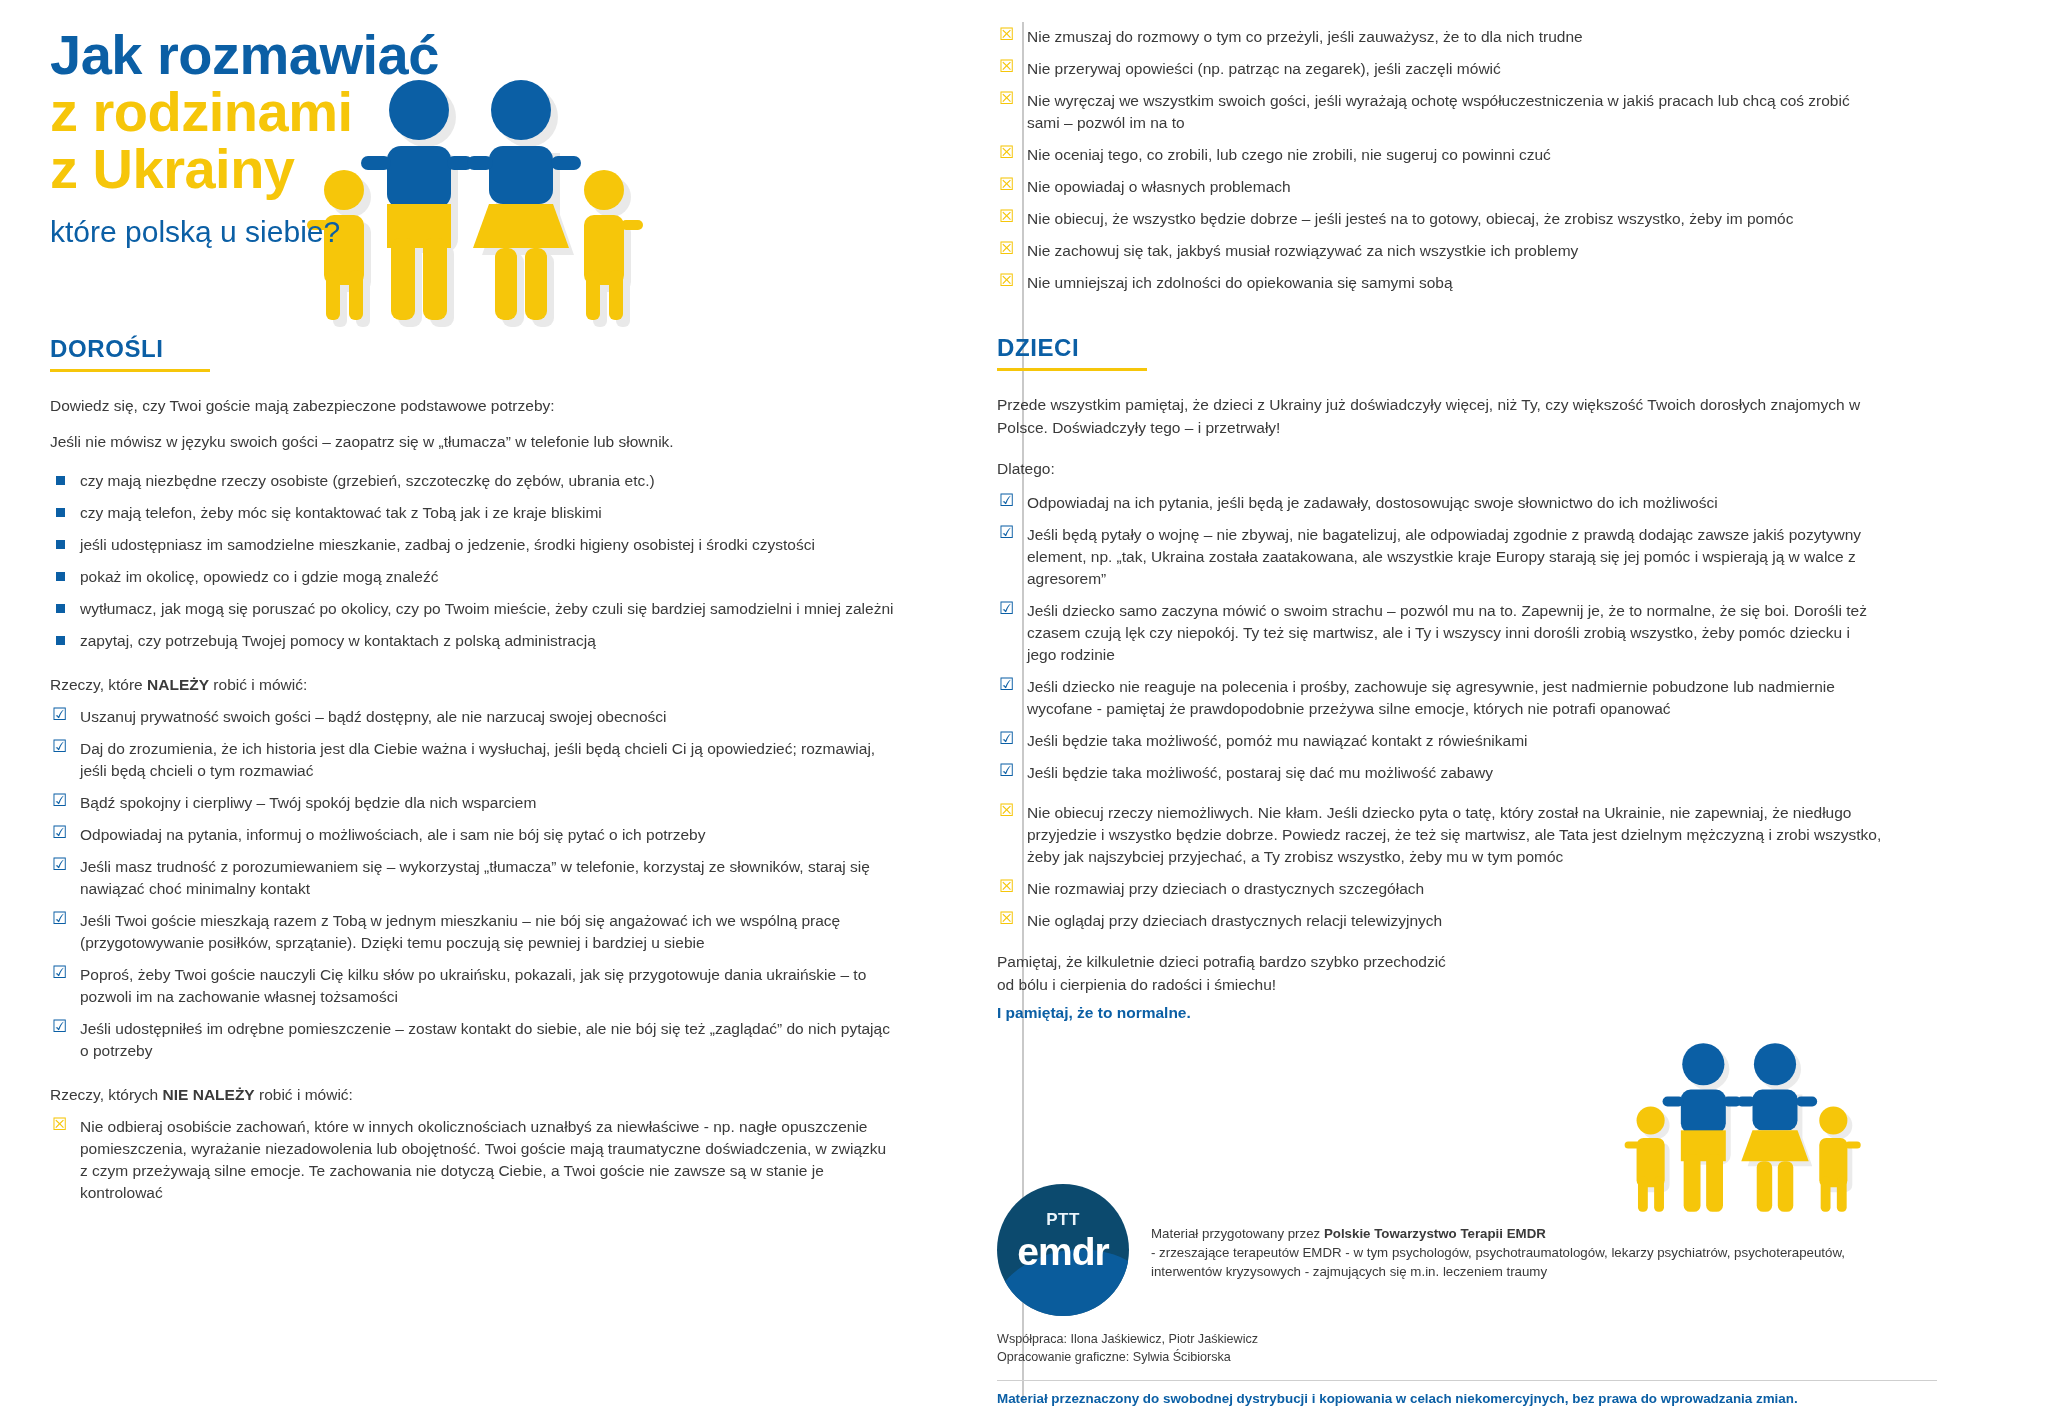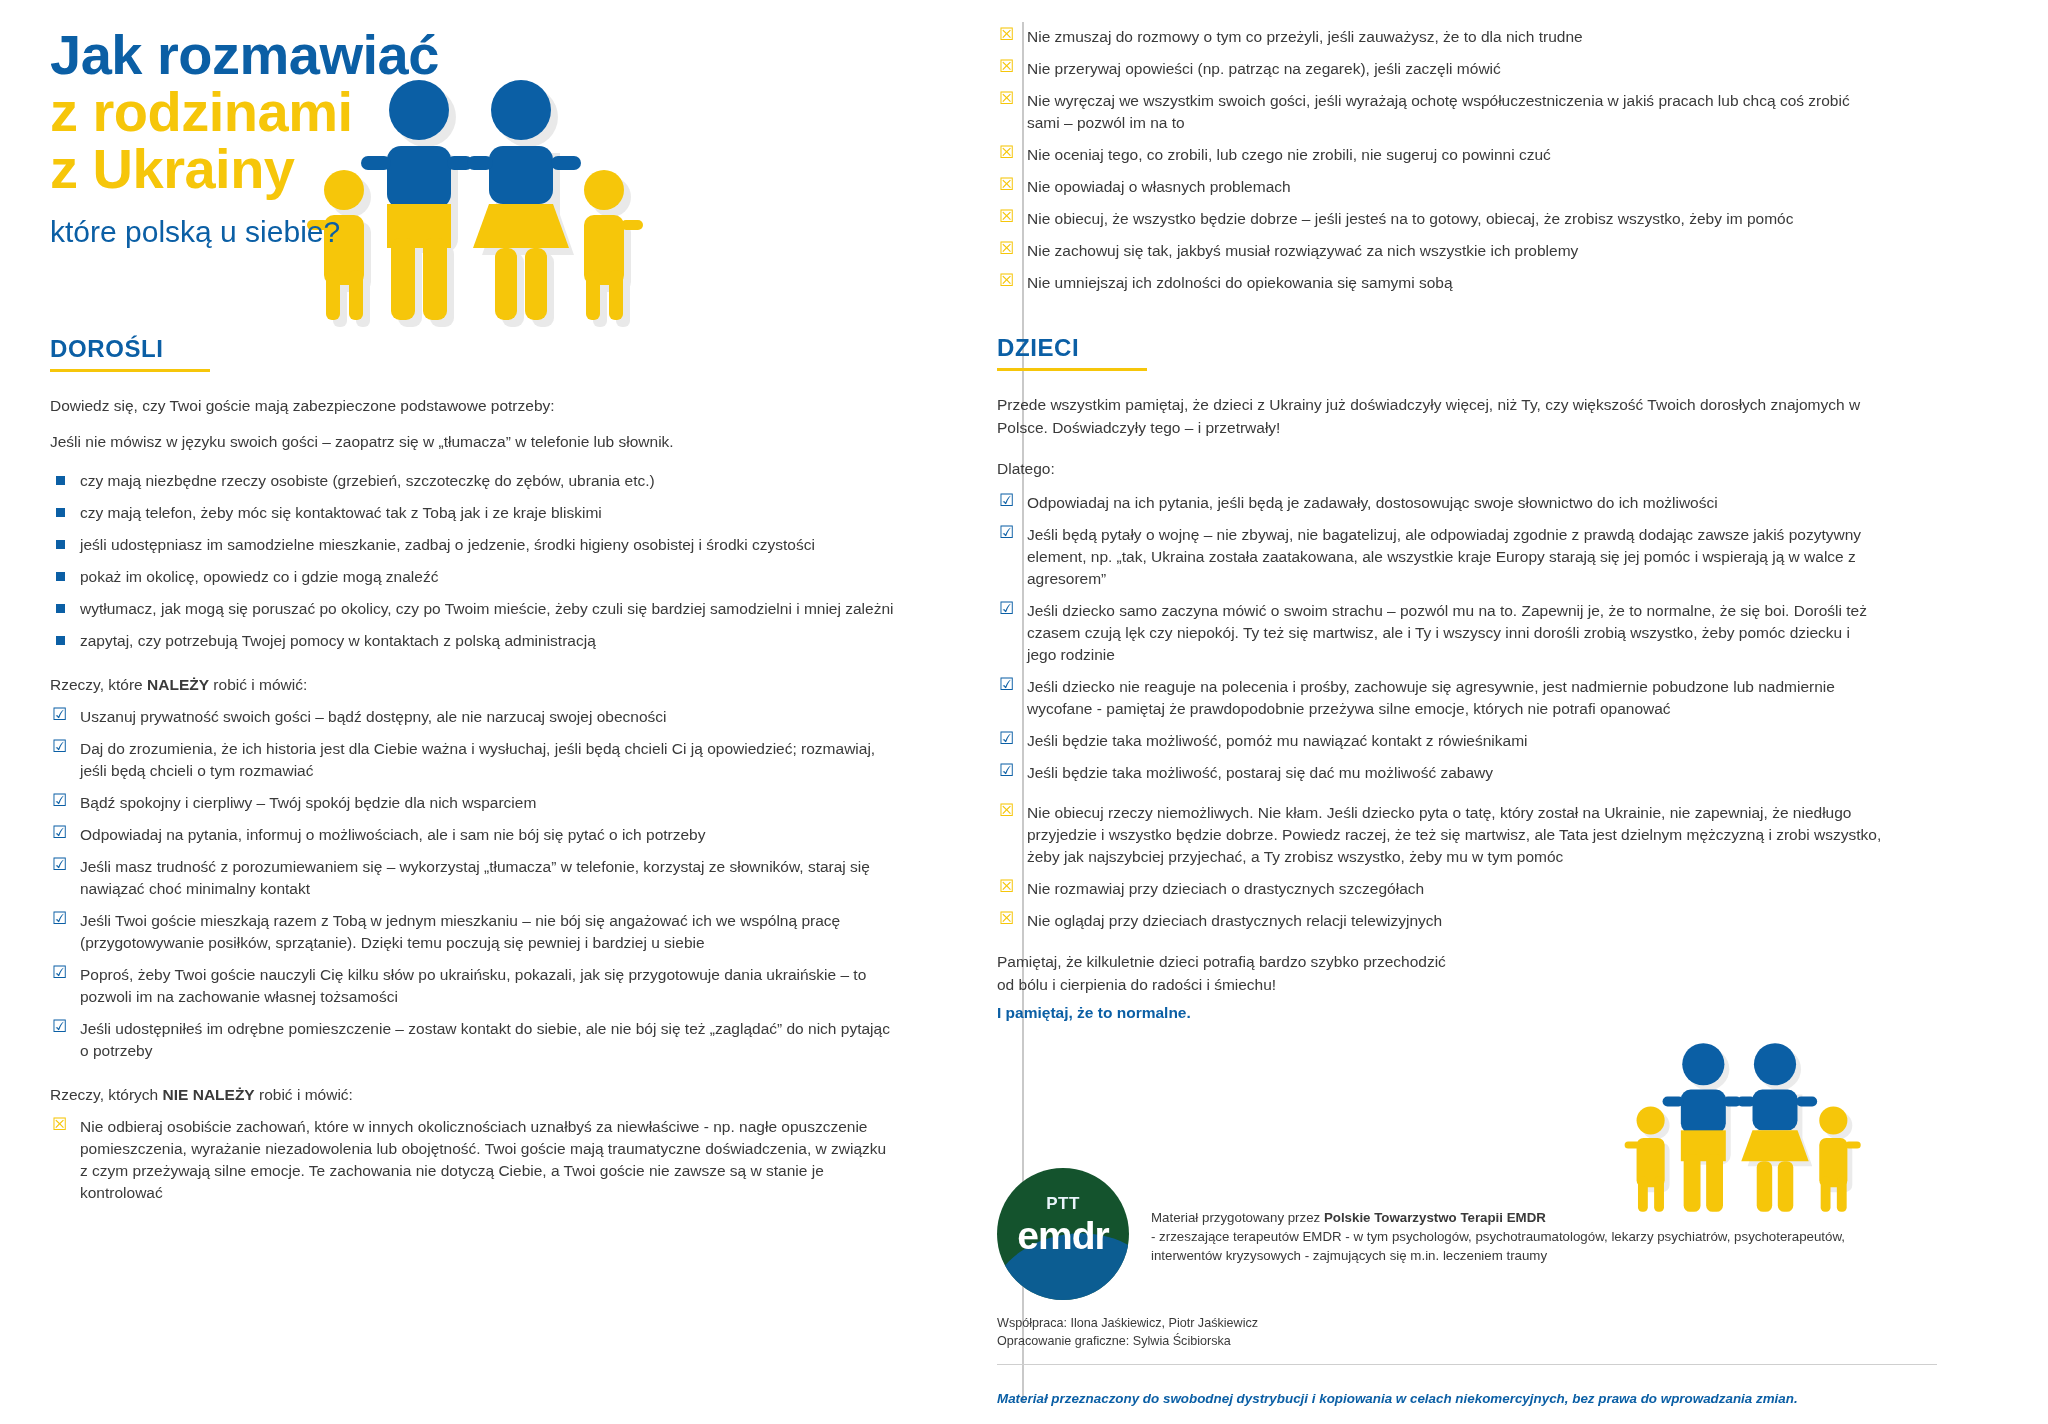--- a/index.html
+++ b/index.html
@@ -70,42 +70,42 @@
   .emph-blue { color: #0b5fa5; font-weight: bold; font-size: 15.5px; margin: 6px 0 0 0; }
 
   
   .top-no { margin-top: 4px; }
 
   
   .footer { position: absolute; left: 60px; bottom: 18px; width: 940px; }
   .foot-row { display: flex; align-items: flex-start; gap: 22px; }
   .logo {
     width: 132px; height: 132px; border-radius: 50%;
-    background: #14532d; position: relative; flex: 0 0 auto; overflow: hidden;
+    background: #0c4a6e; position: relative; flex: 0 0 auto; overflow: hidden;
   }
   .logo .wave {
     position: absolute; left: -10px; bottom: -26px; width: 170px; height: 92px;
     background: #0b5fa5; border-radius: 50% 50% 0 0 / 70% 70% 0 0; transform: rotate(-8deg);
     opacity: .85;
   }
   .logo .ptt {
     position: absolute; top: 26px; left: 0; right: 0; text-align: center;
     color: #eaf4fb; font-size: 17px; font-weight: bold; letter-spacing: .5px;
   }
   .logo .emdr {
     position: absolute; top: 46px; left: 0; right: 0; text-align: center;
     color: #ffffff; font-size: 39px; font-weight: bold; letter-spacing: -1px;
   }
   .foot-text { padding-top: 40px; }
   .foot-text p { margin: 0; font-size: 13.3px; line-height: 1.45; }
   .foot-text b { font-weight: bold; }
   .credits { margin-top: 14px; font-size: 12.6px; line-height: 1.45; color: #3a3a3a; }
   .notice {
-    margin-top: 14px; font-size: 13.4px; color: #0b5fa5; font-weight: bold; font-style: italic;
-    border-top: 1px solid #cfcfcf; padding-top: 26px;
+    margin-top: 14px; font-size: 13.4px; color: #0b5fa5; font-weight: bold; 
+    border-top: 1px solid #cfcfcf; padding-top: 10px;
   }
 </style>
 </head>
 <body>
 
 <div class="page">
 
   <div class="divider"></div>
 
   <div class="col-left">

